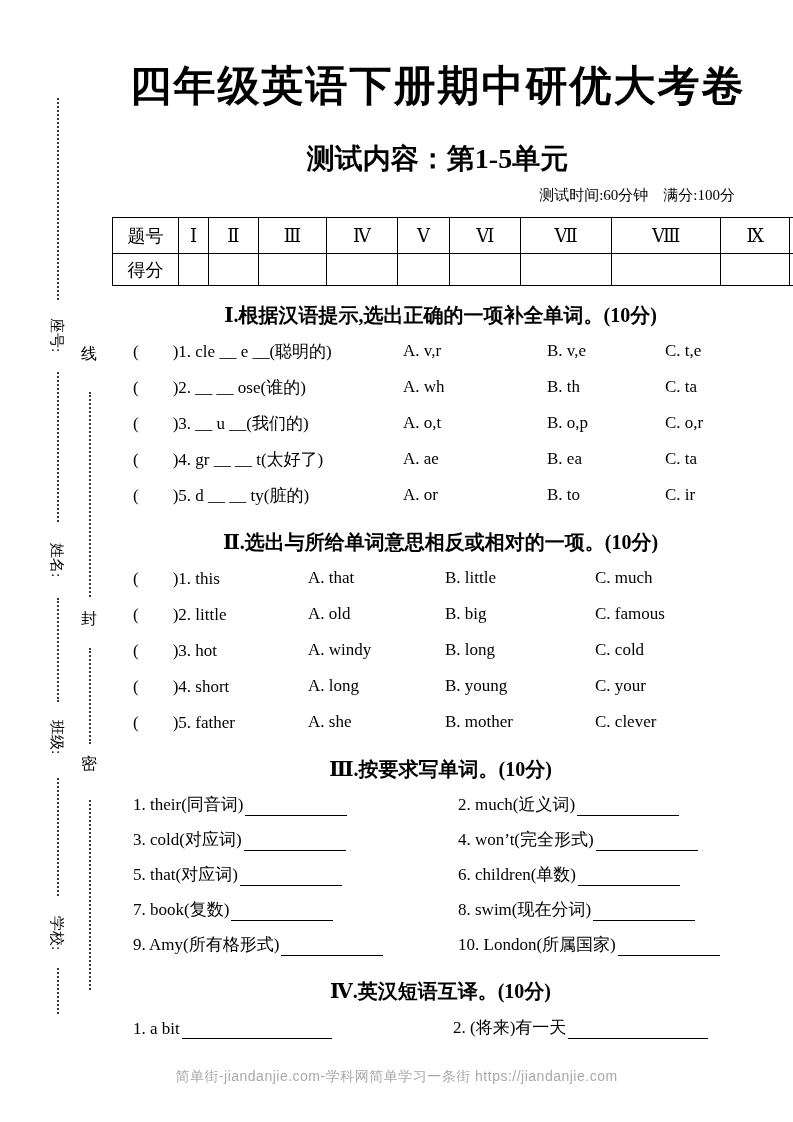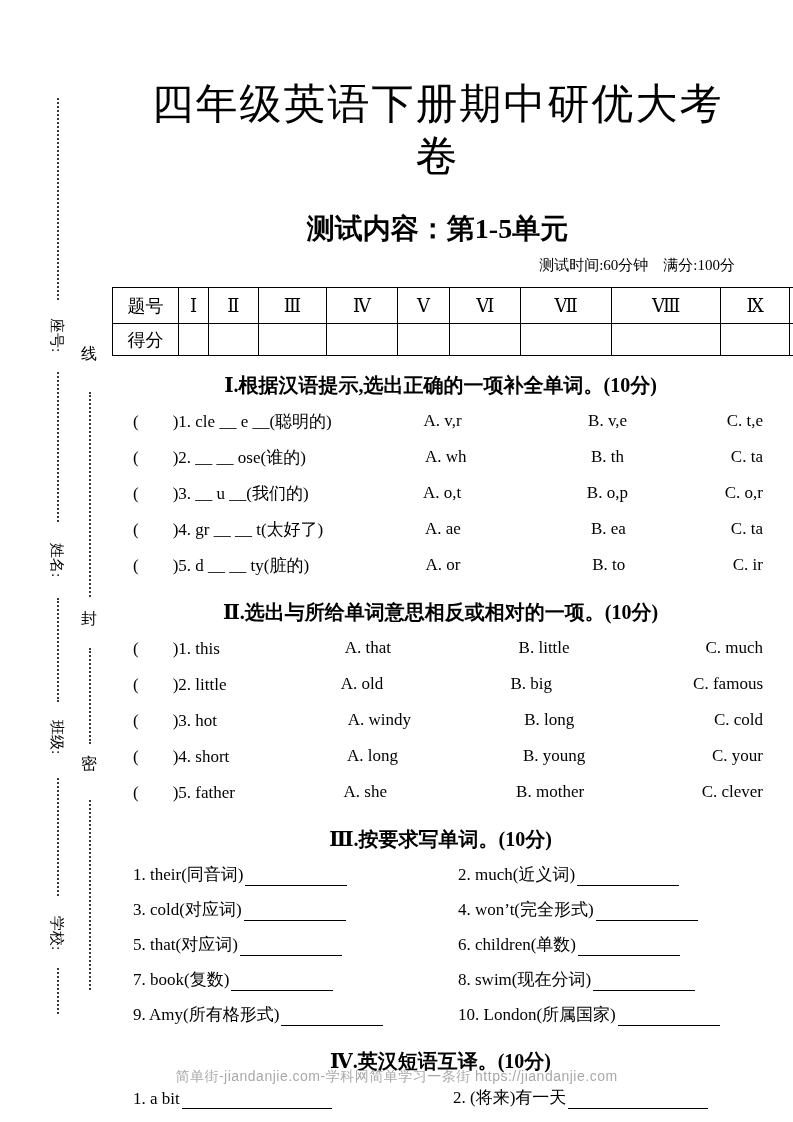--- a/index.html
+++ b/index.html
@@ -21,38 +21,38 @@
   .dots.d2 { left:89px; }
   .vlabel {
     position:absolute; left:25px; width:64px; height:20px; line-height:20px;
     text-align:center; font-size:15px; transform:rotate(90deg); white-space:nowrap;
   }
   .seal { position:absolute; left:81px; font-size:16px; }
 
   
   .content { position:absolute; left:112px; top:0; width:651px; }
   .title {
-    margin:18px; padding-top:60px; text-align:center;
+    margin:0; padding-top:60px; text-align:center;
     font-family:"Liberation Sans","DejaVu Sans",sans-serif;
-    font-size:42px; font-weight:400; letter-spacing:2px; line-height:52px;
+    font-size:42px; font-weight:700; letter-spacing:2px; line-height:52px;
   }
   .subtitle { margin-top:28px; text-align:center; font-size:28px; font-weight:bold; }
   .meta { margin-top:8px; padding-right:28px; text-align:right; font-size:15px; }
 
   table.score {
     margin-top:12px; width:740px; border-collapse:collapse;
     font-size:18px; text-align:center;
   }
   table.score td { border:1.5px solid #000; height:36px; padding:0; }
   table.score tr:last-child td { height:32px; }
   table.score td.c0 { width:66px; }
   table.score td.c10 { width:62px; }
 
   .sec-head { font-weight:bold; font-size:20px; margin:16px 0 4px 6px;text-align:center; }
-  .qrow { display:flex; align-items:center; height:36px; margin-left:21px; font-size:17px; white-space:nowrap;justify-content:space-between; }
+  .qrow { display:flex; align-items:center; height:36px; margin-left:21px; font-size:17px; white-space:nowrap; }
   .qrow .opt { flex:0 0 auto; }
   .s1 .q  { flex:0 0 270px; }
   .s1 .oa { width:120px; }
   .s1 .ob { width:118px;margin-left:24px; }
   .s2 .q  { flex:0 0 175px; }
   .s2 .oa { width:137px; }
   .s2 .ob { width:150px; }
 
   .w-grid { display:grid; grid-template-columns:325px 1fr; margin-left:21px; }
   .w-item { display:flex; align-items:flex-end; height:35px; font-size:17px; padding-bottom:6px; white-space:nowrap; }

